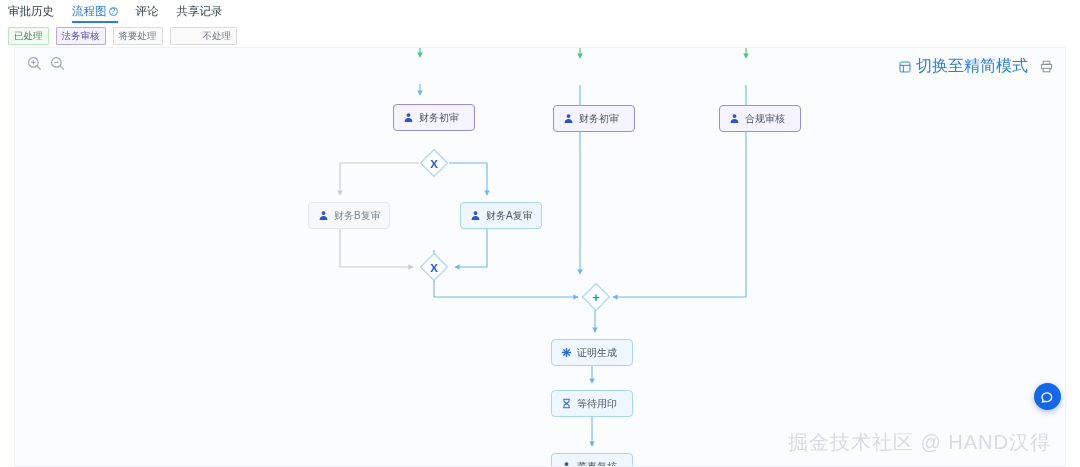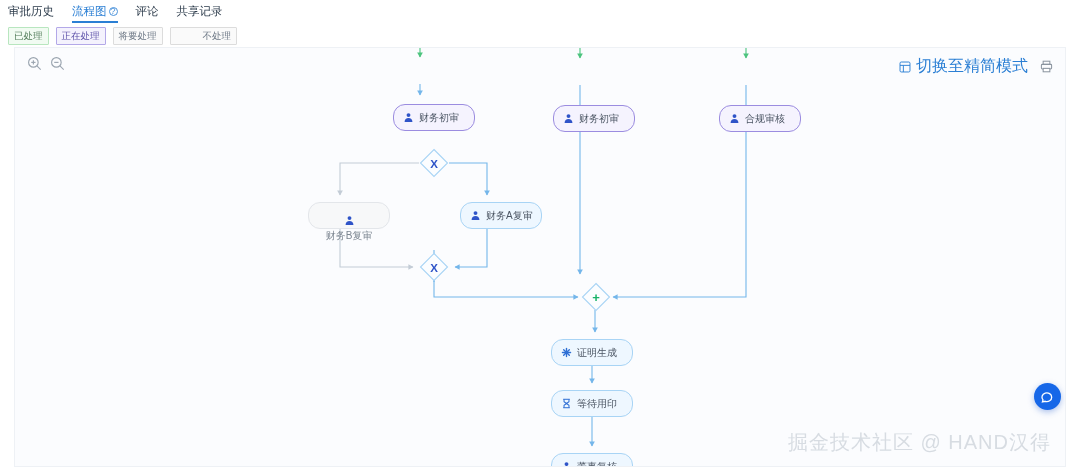--- a/index.html
+++ b/index.html
@@ -93,23 +93,23 @@
   .simple-mode {
     display: flex; align-items: center; gap: 5px;
     font-size: 16px; color: #2b7fd4; cursor: pointer; white-space: nowrap;
   }
   .print-btn { width: 13px; height: 13px; color: #8a949f; cursor: pointer; }
 
   
   .node {
     position: absolute;
     height: 27px;
-    border-radius: 12px;
+    border-radius: 4px;
     display: flex; align-items: center;
-    padding: 12px 9px; gap: 5px;
+    padding: 4px 9px; gap: 5px;
     font-size: 10px;
     white-space: nowrap;
     cursor: pointer;
     z-index: 4;
   }
   .node .nlabel { line-height: 1; }
   .node .nicon { width: 11px; height: 11px; flex: none; display: block; }
 
   
   .node.doing  { background: #f5f3fe; border: 1px solid #9b8ce0; color: #4b5563; }
@@ -161,21 +161,21 @@
   <div class="tab">
     <span>评论</span>
   </div>
   <div class="tab">
     <span>共享记录</span>
   </div>
 </div>
 
 <div class="legend">
   <span class="badge done">已处理</span>
-  <span class="badge doing">正在处理</span>
+  <span class="badge doing">法务审核</span>
   <span class="badge future">将要处理</span>
   <span class="badge skip">不处理</span>
 </div>
 
 <div class="canvas">
 
   <div class="zoomctl">
     <svg class="zoombtn" viewBox="0 0 16 16" fill="none" stroke="currentColor" stroke-width="1.2">
       <circle cx="6.8" cy="6.8" r="5.1"></circle>
         <line x1="10.6" y1="10.6" x2="14.6" y2="14.6"></line>
@@ -295,21 +295,21 @@
   </div>
 
   <div class="node doing" style="left:704px; top:57px; width:82px;">
     <svg class="nicon" viewBox="0 0 12 12" fill="#2f54c8">
       <circle cx="6" cy="3.4" r="2.1"></circle>
         <path d="M1.7,11 C1.7,8.2 3.6,6.6 6,6.6 C8.4,6.6 10.3,8.2 10.3,11 z"></path>
     </svg>
     <span class="nlabel">合规审核</span>
   </div>
 
-  <div class="node future" style="left:293px; top:154px; width:82px;flex-direction:column;">
+  <div class="node future" style="left:293px; top:154px; width:82px;">
     <svg class="nicon" viewBox="0 0 12 12" fill="#2f54c8">
       <circle cx="6" cy="3.4" r="2.1"></circle>
         <path d="M1.7,11 C1.7,8.2 3.6,6.6 6,6.6 C8.4,6.6 10.3,8.2 10.3,11 z"></path>
     </svg>
     <span class="nlabel">财务B复审</span>
   </div>
 
   <div class="node active" style="left:445px; top:154px; width:82px;">
     <svg class="nicon" viewBox="0 0 12 12" fill="#2f54c8">
       <circle cx="6" cy="3.4" r="2.1"></circle>

